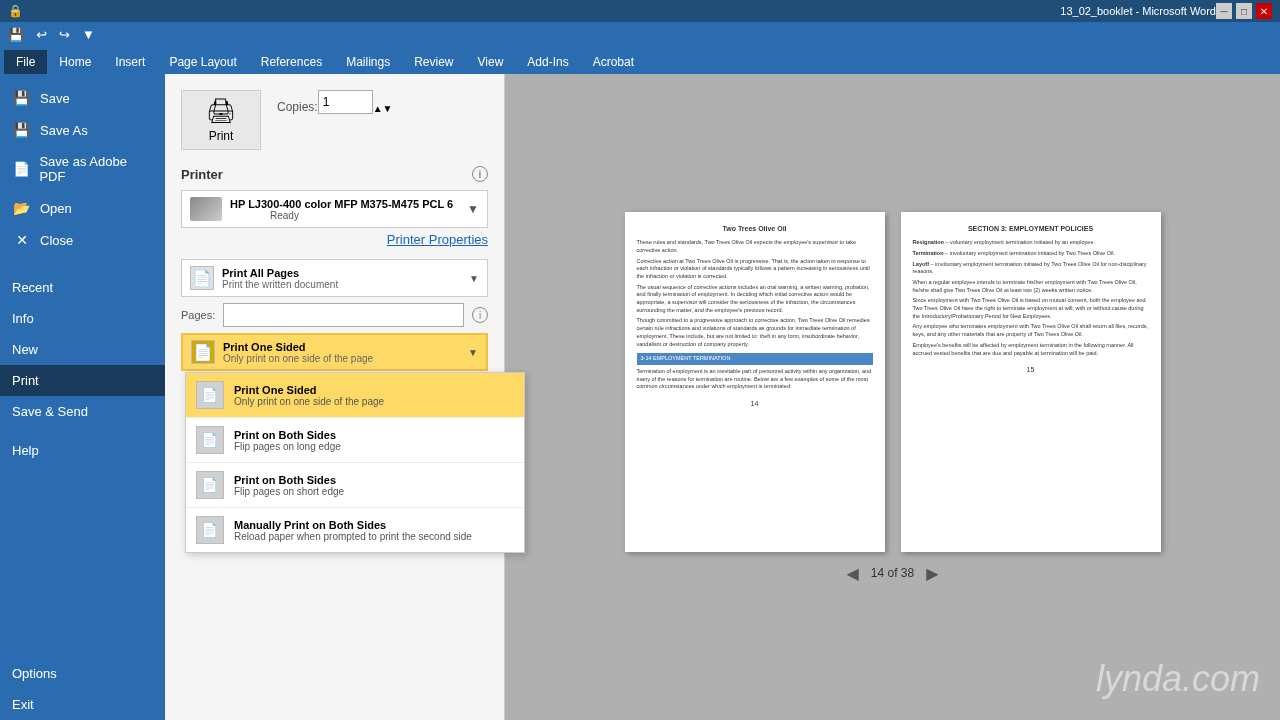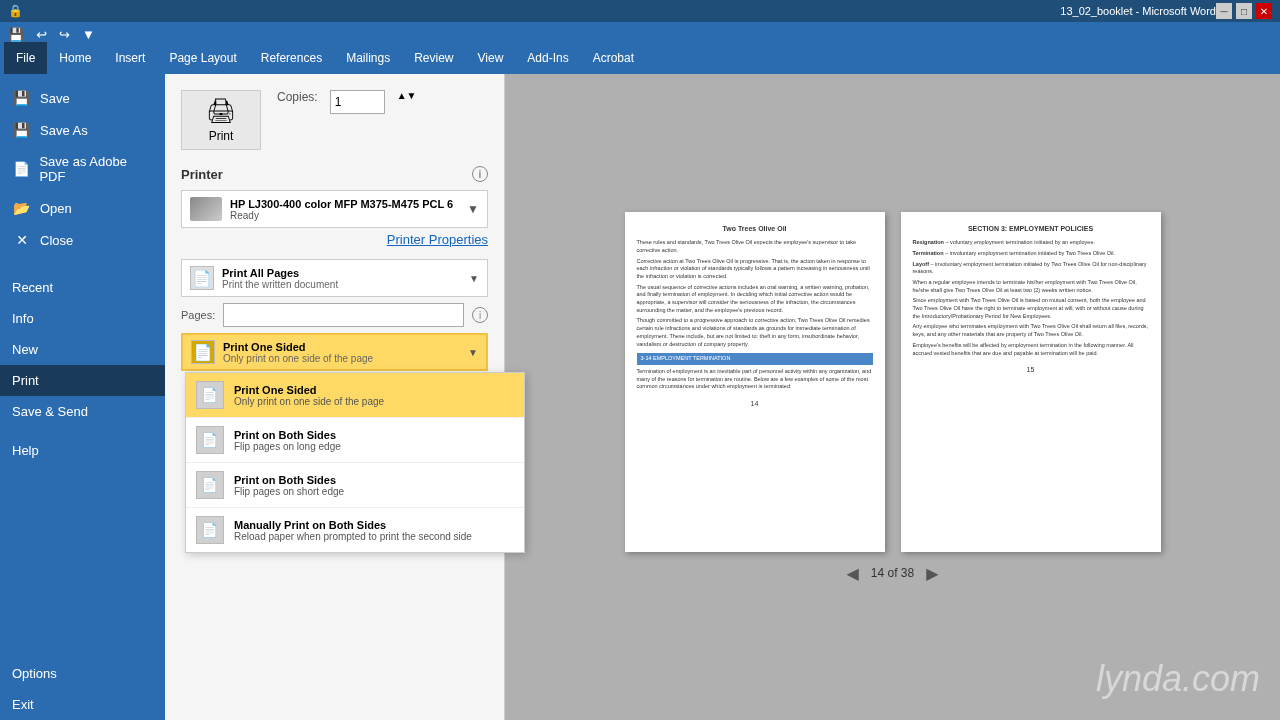--- a/index.html
+++ b/index.html
@@ -52,21 +52,21 @@
       align-items: flex-end;
       padding-left: 4px;
     }
     .ribbon-tab {
       padding: 4px 12px;
       font-size: 12px;
       cursor: pointer;
       color: white;
       border: none;
       background: none;
-      height: 32px;
+      height: 24px;
     }
     .ribbon-tab.file-tab {
       background: #1a3a5c;
       color: white;
       padding: 4px 12px;
     }
 
     
     .app-body {
       display: flex;
@@ -98,22 +98,21 @@
     .print-panel {
       width: 340px;
       background: #f5f5f5;
       border-right: 1px solid #ccc;
       padding: 16px;
       overflow-y: auto;
       position: relative;
     }
     .copies-row {
       display: flex;
-      align-items: flex-start;
-      gap: 12px;
+      align-items: flex-end;
       margin-bottom: 16px;
     }
     .copies-label { font-size: 12px; color: #555; }
     .copies-input {
       width: 55px;
       height: 24px;
       border: 1px solid #aaa;
       padding: 2px 4px;
       font-size: 12px;
     }
@@ -154,21 +153,21 @@
       padding: 6px 8px;
       background: white;
       margin-bottom: 4px;
     }
     .printer-icon-img {
       width: 32px; height: 24px;
       background: linear-gradient(135deg, #888, #ccc);
       border-radius: 2px;
     }
     .printer-name { font-size: 11px; font-weight: bold; }
-    .printer-status { font-size: 10px; color: #555; }
+    .printer-status { font-size: 10px; color: #555; margin-left: 40px; }
     .printer-arrow {
       margin-left: auto;
       font-size: 12px; color: #555;
     }
     .printer-props-link {
       text-align: right;
       font-size: 13px;
       color: #1565c0;
       cursor: pointer;
       margin-bottom: 12px;

